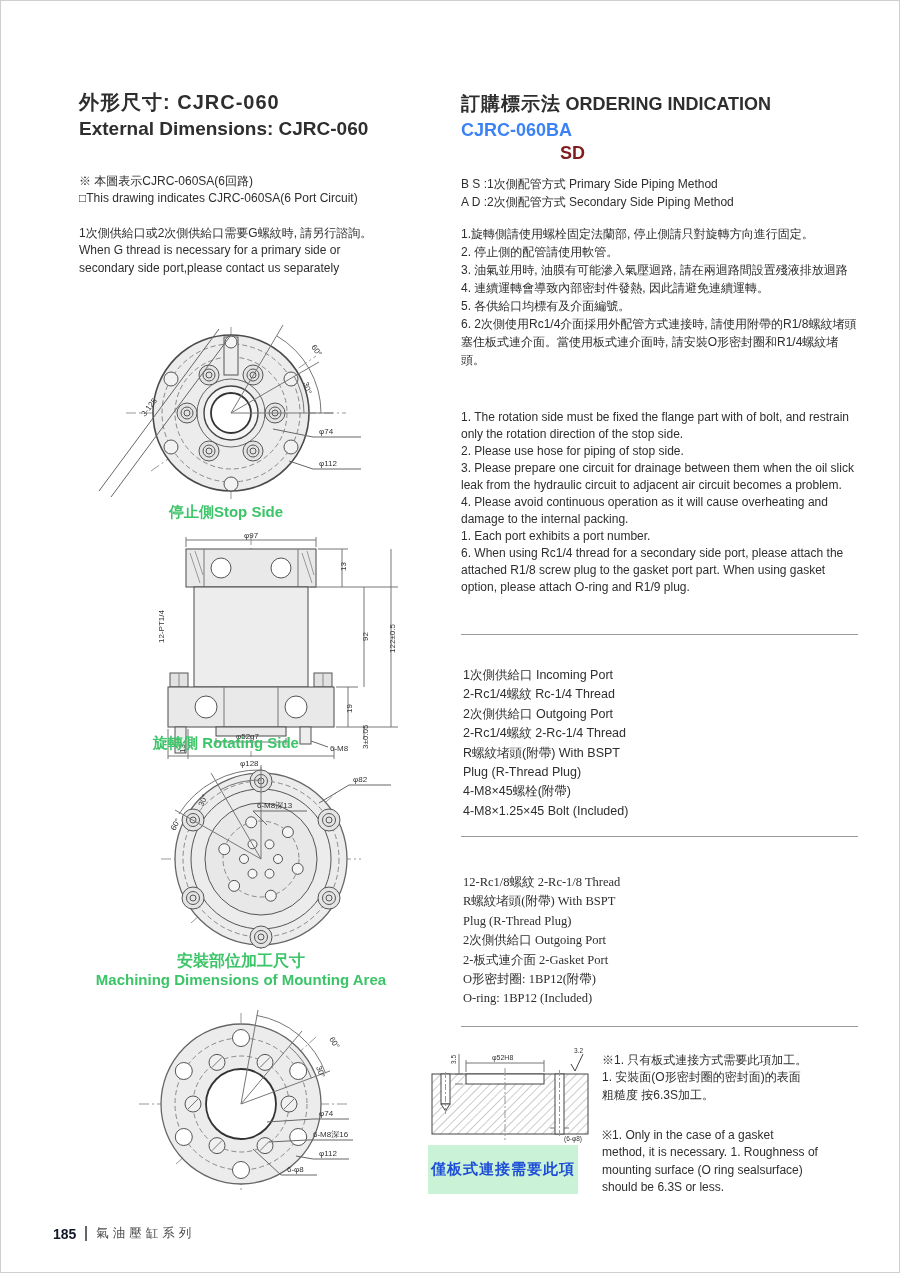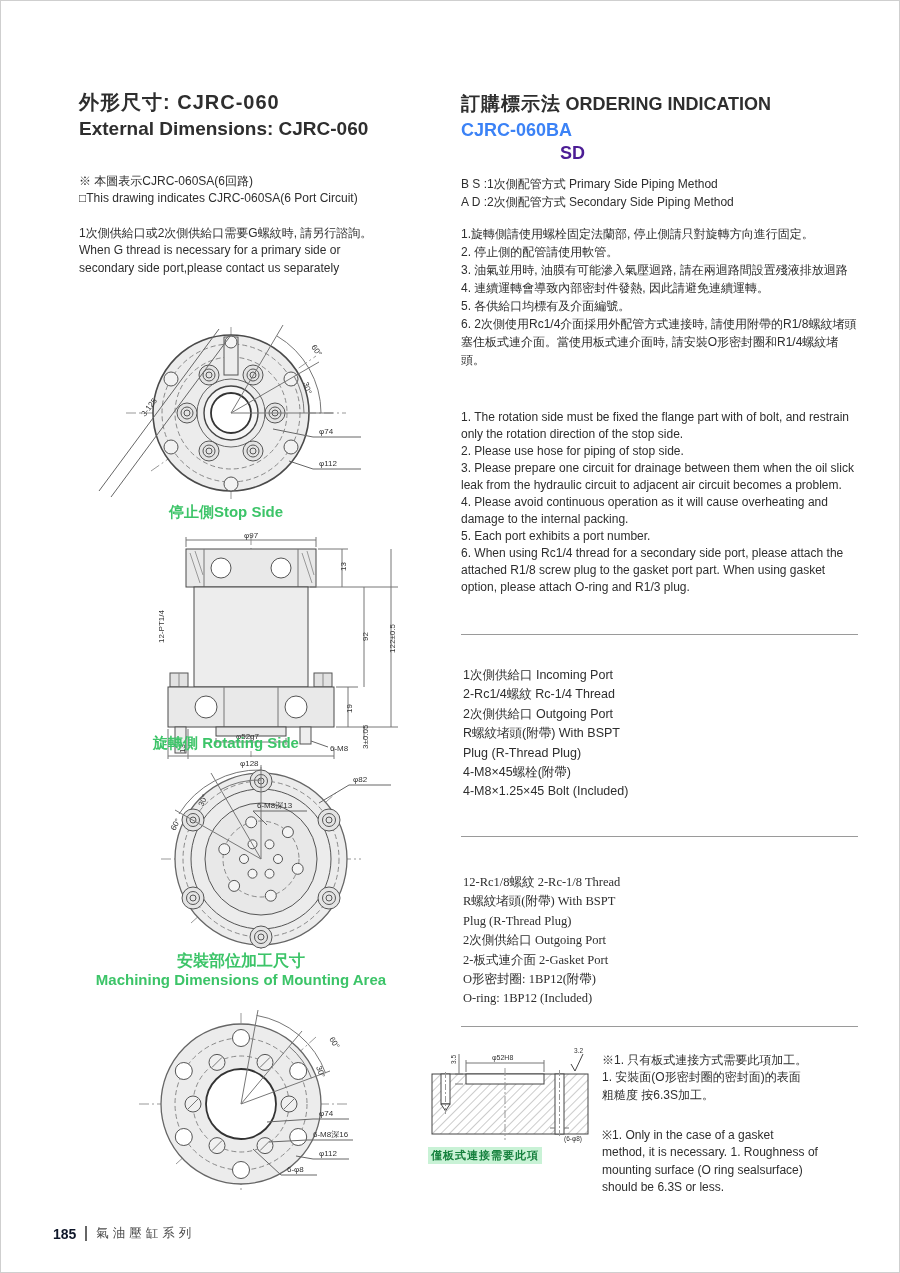--- a/index.html
+++ b/index.html
@@ -9,28 +9,28 @@
   .abs{position:absolute;}
   .title-zh{font-size:20px;font-weight:bold;letter-spacing:1px;line-height:1.35;}
   .title-en{font-size:19px;font-weight:bold;line-height:1.35;}
   .body-txt{font-size:12px;line-height:1.45;}
   .prewrap{white-space:pre-line;}
   .cap{font-size:15px;font-weight:bold;color:#3cc468;text-align:center;}
   .rule{position:absolute;height:1px;background:#9a9a9a;}
   .list-item{margin:0 0 0 0;}
   .port-lines div{line-height:1.55;}
   .code-line1{font-size:18px;font-weight:bold;color:#3b82f6;line-height:1.25;}
-  .code-line2{font-size:18px;font-weight:bold;color:#4c1d95;padding-left:99px;line-height:1.25;}
+  .code-line2{font-size:18px;font-weight:bold;color:#7f1d1d;padding-left:99px;line-height:1.25;}
   .legend{font-size:12px;line-height:1.5;}
   .footer{position:absolute;left:52px;top:1224px;display:flex;align-items:center;}
   .footer .pg{color:#0f172a;font-weight:bold;font-size:14px;}
   .footer .bar{width:2px;height:15px;background:#666;margin:0 9px;}
   .footer .series{color:#4a4a4a;font-size:12.5px;letter-spacing:4px;}
-  .hl{display:inline-block;background:#c9f2d6;color:#15803d;font-size:11px;font-weight:bold;
-      padding:1px 3px;letter-spacing:1px;}
+  .hl{display:inline-block;background:#c9f2d6;color:#1d4ed8;font-size:15px;font-weight:bold;
+      padding:15px 3px;letter-spacing:1px;}
   svg{display:block;}
   svg text{font-family:"Liberation Sans",sans-serif;fill:#333;}
   .dimtxt{font-size:8px;}
 </style>
 </head>
 <body>
 
 <div class="page">
 
   <div class="abs" style="left:78px;top:88px;">
@@ -339,30 +339,31 @@
     <div class="list-item">4. 連續運轉會導致內部密封件發熱, 因此請避免連續運轉。</div>
     <div class="list-item">5. 各供給口均標有及介面編號。</div>
     <div class="list-item">6. 2次側使用Rc1/4介面採用外配管方式連接時, 請使用附帶的R1/8螺紋堵頭塞住板式連介面。當使用板式連介面時, 請安裝O形密封圈和R1/4螺紋堵頭。</div>
   </div>
 
   <div class="abs body-txt" style="left:460px;top:408px;width:400px;line-height:1.42;">
     <div class="list-item">1. The rotation side must be fixed the flange part with of bolt, and restrain only the rotation direction of the stop side.</div>
     <div class="list-item">2. Please use hose for piping of stop side.</div>
     <div class="list-item">3. Please prepare one circuit for drainage between them when the oil slick leak from the hydraulic circuit to adjacent air circuit becomes a problem.</div>
     <div class="list-item">4. Please avoid continuous operation as it will cause overheating and damage to the internal packing.</div>
-    <div class="list-item">5. Each port exhibits a port number.</div>
-    <div class="list-item">6. When using Rc1/4 thread for a secondary side port, please attach the attached R1/8 screw plug to the gasket port part.  When using gasket option, please attach O-ring and R1/3 plug.</div>
+    <div class="list-item">1. Each port exhibits a port number.</div>
+    <div class="list-item">6. When using Rc1/4 thread for a secondary side port, please attach the attached R1/8 screw plug to the gasket port part.  When using gasket option, please attach O-ring and R1/9 plug.</div>
   </div>
 
   <div class="rule" style="left:460px;top:633px;width:397px;"></div>
 
   <div class="abs body-txt port-lines" style="left:462px;top:665px;width:396px;font-size:12.5px;">
     <div>1次側供給口  Incoming Port</div>
     <div>2-Rc1/4螺紋 Rc-1/4 Thread</div>
     <div>2次側供給口  Outgoing Port</div>
+    <div>2-Rc1/4螺紋  2-Rc-1/4 Thread</div>
     <div>R螺紋堵頭(附帶) With BSPT</div>
     <div>Plug (R-Thread Plug)</div>
     <div>4-M8×45螺栓(附帶)</div>
     <div>4-M8×1.25×45 Bolt  (Included)</div>
   </div>
 
   <div class="rule" style="left:460px;top:835px;width:397px;"></div>
 
   <div class="abs body-txt port-lines" style="left:462px;top:872px;width:396px;font-size:12.5px;font-family:Liberation Serif, serif;">
     <div>12-Rc1/8螺紋  2-Rc-1/8 Thread</div>

